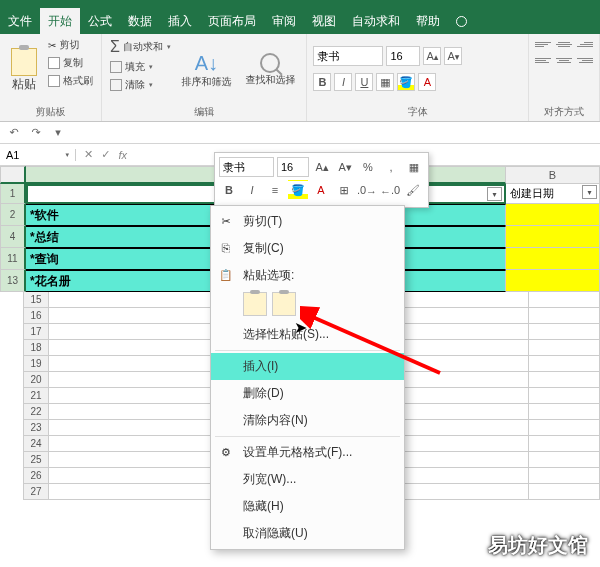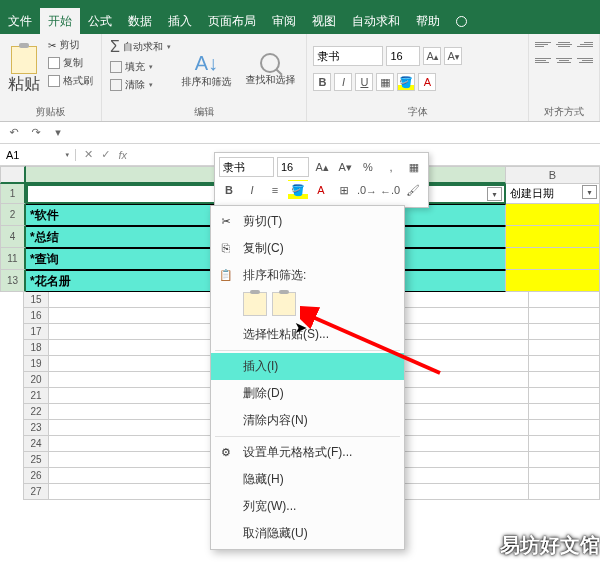--- a/index.html
+++ b/index.html
@@ -14,21 +14,21 @@
 .ribbon-tab.active { background: #f3f3f3; color: #217346; }
 .tell-me { display: flex; align-items: center; margin-left: 8px; color: #fff; font-size: 11px; gap: 5px; }
 .bulb-icon { width: 11px; height: 11px; border-radius: 50%; border: 1px solid #fff; position: relative; }
 
 
 .ribbon { background: #f3f3f3; border-bottom: 1px solid #c6c6c6; height: 88px; display: flex; }
 .ribbon-group { padding: 3px 6px 2px; border-right: 1px solid #e0e0e0; display: flex; flex-direction: column; justify-content: space-between; }
 .ribbon-group-label { text-align: center; font-size: 10px; color: #666; padding-top: 2px; }
 .ribbon-group-content { display: flex; gap: 4px; flex: 1; }
 
-.paste-big { display: flex; flex-direction: column; align-items: center; justify-content: center; width: 36px; font-size: 16px; color: #444; cursor: pointer; }
+.paste-big { display: flex; flex-direction: column; align-items: center; justify-content: center; width: 36px; font-size: 12px; color: #444; cursor: pointer; }
 .paste-icon { width: 26px; height: 28px; background: #fff4cd; border: 1px solid #d6b656; position: relative; }
 .paste-icon::before { content: ""; position: absolute; top: -4px; left: 7px; width: 10px; height: 5px; background: #b0b0b0; border-radius: 2px; }
 .small-btns { display: flex; flex-direction: column; gap: 2px; font-size: 10px; color: #444; }
 .small-btn { display: flex; align-items: center; gap: 3px; cursor: pointer; padding: 1px 2px; }
 .scissors-icon { color: #333; }
 .copy-icon, .brush-icon { width: 12px; height: 12px; border: 1px solid #999; background: #fff; display: inline-block; }
 
 .sum-icon { font-size: 16px; color: #555; }
 .fill-icon, .clear-icon { width: 12px; height: 12px; border: 1px solid #999; display: inline-block; }
 
@@ -99,21 +99,21 @@
 .paste-opt { width: 24px; height: 24px; border: 1px solid #ccc; background: #fff4cd; cursor: pointer; position: relative; }
 .paste-opt::before { content: ""; position: absolute; top: -3px; left: 6px; width: 10px; height: 4px; background: #b0b0b0; border-radius: 2px; }
 
 
 .arrow { position: absolute; z-index: 300; left: 300px; top: 305px; pointer-events: none; }
 
 
 .cursor { position: absolute; left: 294px; top: 318px; z-index: 250; font-size: 16px; color: #000; pointer-events: none; }
 
 
-.watermark { position: absolute; right: 0; bottom: 8px; font-size: 20px; color: #fff; text-shadow: 0 0 4px #000, 0 0 2px #000; font-weight: bold; z-index: 400; }
+.watermark { position: absolute; right: 12px; bottom: 8px; font-size: 20px; color: #fff; text-shadow: 0 0 4px #000, 0 0 2px #000; font-weight: bold; z-index: 400; }
 .dd { font-size: 7px; color: #666; margin-left: 1px; }
 </style>
 </head>
 <body>
 
 <div class="titlebar"></div>
 
 <div class="ribbon-tabs">
   <div class="ribbon-tab">文件</div>
   <div class="ribbon-tab active">开始</div>
@@ -412,21 +412,21 @@
   <div class="menu-item">
       <span class="menu-icon">✂</span>
       <span>剪切(T)</span>
     </div>
   <div class="menu-item">
       <span class="menu-icon">⎘</span>
       <span>复制(C)</span>
     </div>
   <div class="menu-item">
       <span class="menu-icon">📋</span>
-      <span>排序和筛选:</span>
+      <span>粘贴选项:</span>
     </div>
   <div class="paste-opts">
     <div class="paste-opt"></div>
     <div class="paste-opt"></div>
   </div>
   <div class="menu-item">
       <span>选择性粘贴(S)...</span>
     </div>
   <div class="menu-sep"></div>
   <div class="menu-item hl">
@@ -437,24 +437,24 @@
     </div>
   <div class="menu-item">
       <span>清除内容(N)</span>
     </div>
   <div class="menu-sep"></div>
   <div class="menu-item">
       <span class="menu-icon">⚙</span>
       <span>设置单元格格式(F)...</span>
     </div>
   <div class="menu-item">
+      <span>列宽(W)...</span>
+    </div>
+  <div class="menu-item">
       <span>隐藏(H)</span>
-    </div>
-  <div class="menu-item">
-      <span>列宽(W)...</span>
     </div>
   <div class="menu-item">
       <span>取消隐藏(U)</span>
     </div>
 </div>
 
 <svg class="arrow" width="150" height="80">
   <defs>
       <marker id="ah" markerWidth="10" markerHeight="10" refX="2" refY="3" orient="auto">
         <path d="M0,0 L0,6 L8,3 z" fill="#ff0000"></path>

